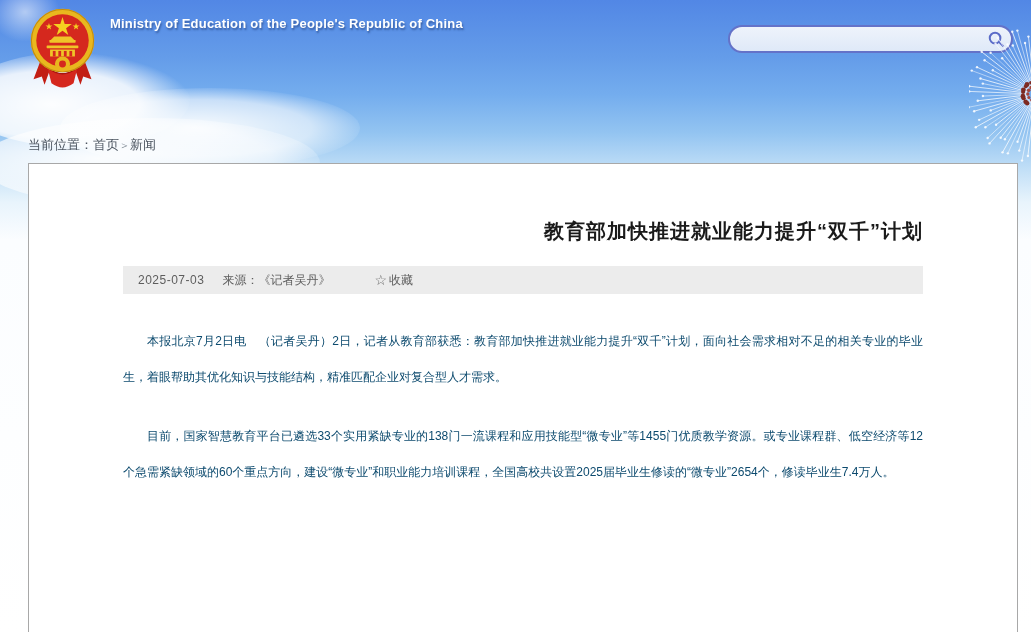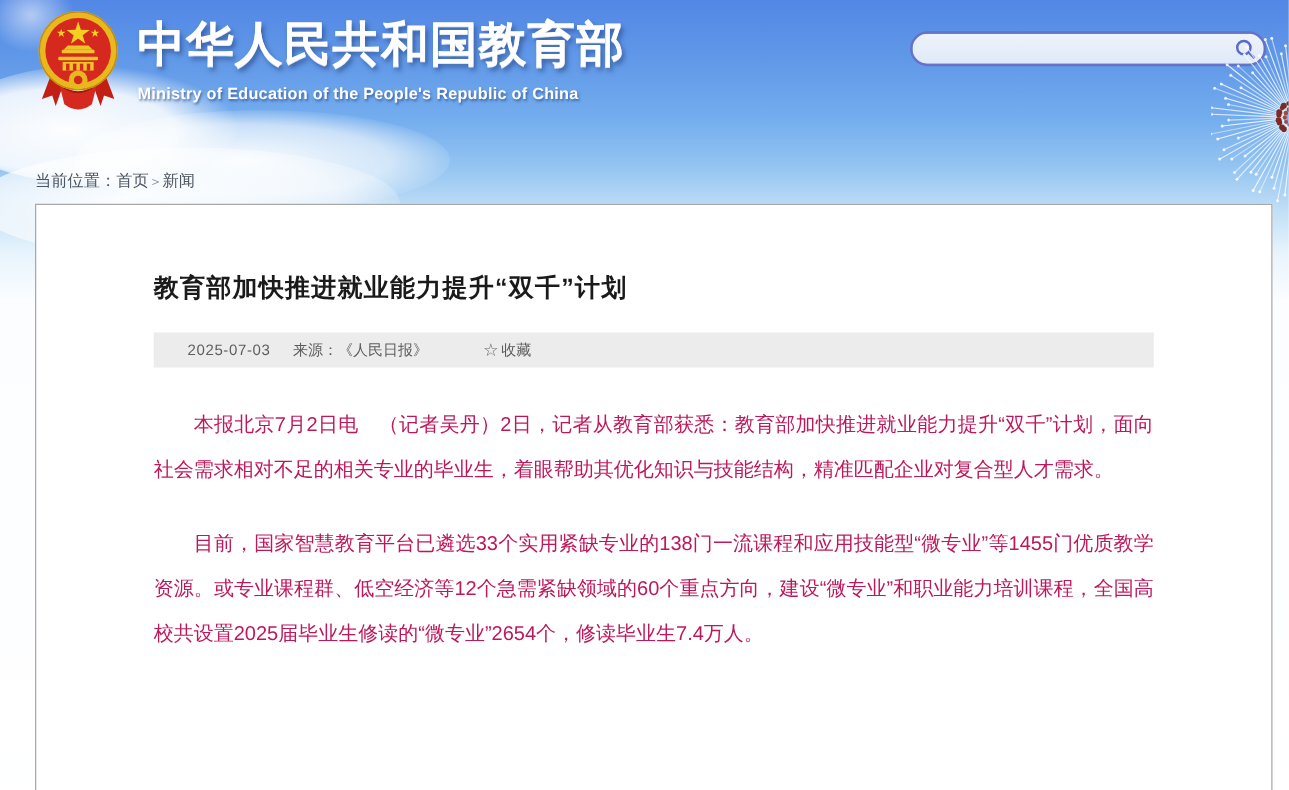--- a/index.html
+++ b/index.html
@@ -60,36 +60,36 @@
   .breadcrumb a { color:#4c5560; text-decoration:none; cursor:pointer;text-align:center; }
   .bc-sep { color:#7d8791; font-size:11px; }
 
   
   .panel {
     position:absolute; left:28px; top:163px; width:990px; height:480px;
     background:#ffffff; border:1px solid #a8a8a8;
     padding:0 94px;
   }
   .article-title {
-    margin-top:52px; text-align:left;
+    margin-top:52px; text-align:right;
     font-size:20px; font-weight:bold; color:#1a1a1a; letter-spacing:1px;
     line-height:30px;
   }
   .meta-bar {
     margin-top:20px; height:28px; background:#ececec;
     display:flex; align-items:center; font-size:12px; color:#5d5d5d;
-    padding-left:27px;
+    padding-left:15px;
   }
   .meta-date { letter-spacing:.5px; }
   .meta-source { margin-left:18px; }
   .meta-fav { margin-left:44px; cursor:pointer; display:flex; align-items:center; gap:2px; color:#5d5d5d; }
   .star { font-size:14px; color:#6a6a6a; }
   .body-text { margin-top:29px; }
   .body-text p {
-    font-size:16px; line-height:36px; color:#be185d;
+    font-size:12px; line-height:36px; color:#0c4a6e;
     text-align:justify; text-indent:2em; margin-bottom:23px;
   }
 </style>
 </head>
 <body>
 
 <div class="cloud c4"></div>
 <div class="cloud c1"></div>
 <div class="cloud c2"></div>
 <div class="cloud c3"></div>
@@ -120,21 +120,20 @@
       <rect x="44" y="63" width="4" height="8" fill="#d5281e"></rect>
       <rect x="52" y="63" width="4" height="8" fill="#d5281e"></rect>
       <rect x="60" y="63" width="4" height="8" fill="#d5281e"></rect>
 
       <circle cx="50" cy="82" r="11" fill="#e9b71e"></circle>
       <circle cx="50" cy="82" r="5" fill="#d5281e"></circle>
     </svg>
   </div>
 
   <div class="titles">
-    <div class="title-zh">中华人民共和国教育部</div>
     <div class="title-en">Ministry of Education of the People's Republic of China</div>
   </div>
 
   <div class="searchbox">
     <input type="text" value="" style="">
     <button class="search-btn">
       <span style="display:flex;">
         <svg width="19" height="19" viewBox="0 0 20 20">
           <circle cx="8.5" cy="8.5" r="5.6" fill="none" stroke="#5b6cc8" stroke-width="2.1"></circle>
           <line x1="12.8" y1="12.8" x2="17" y2="17" stroke="#5b6cc8" stroke-width="2.1" stroke-linecap="round"></line>
@@ -248,21 +247,21 @@
   <a>首页</a>
   <span class="bc-sep">＞</span>
   <a>新闻</a>
 </div>
 
 <div class="panel">
   <h1 class="article-title">教育部加快推进就业能力提升“双千”计划</h1>
 
   <div class="meta-bar">
     <span class="meta-date">2025-07-03</span>
-    <span class="meta-source">来源：《人民日报》</span>
+    <span class="meta-source">来源：《记者吴丹》</span>
     <span class="meta-fav">
       <span class="star">☆</span>
       <span>收藏</span>
     </span>
   </div>
 
   <div class="body-text">
     <p>本报北京7月2日电　（记者吴丹）2日，记者从教育部获悉：教育部加快推进就业能力提升“双千”计划，面向社会需求相对不足的相关专业的毕业生，着眼帮助其优化知识与技能结构，精准匹配企业对复合型人才需求。</p>
     <p>目前，国家智慧教育平台已遴选33个实用紧缺专业的138门一流课程和应用技能型“微专业”等1455门优质教学资源。或专业课程群、低空经济等12个急需紧缺领域的60个重点方向，建设“微专业”和职业能力培训课程，全国高校共设置2025届毕业生修读的“微专业”2654个，修读毕业生7.4万人。</p>
   </div>

